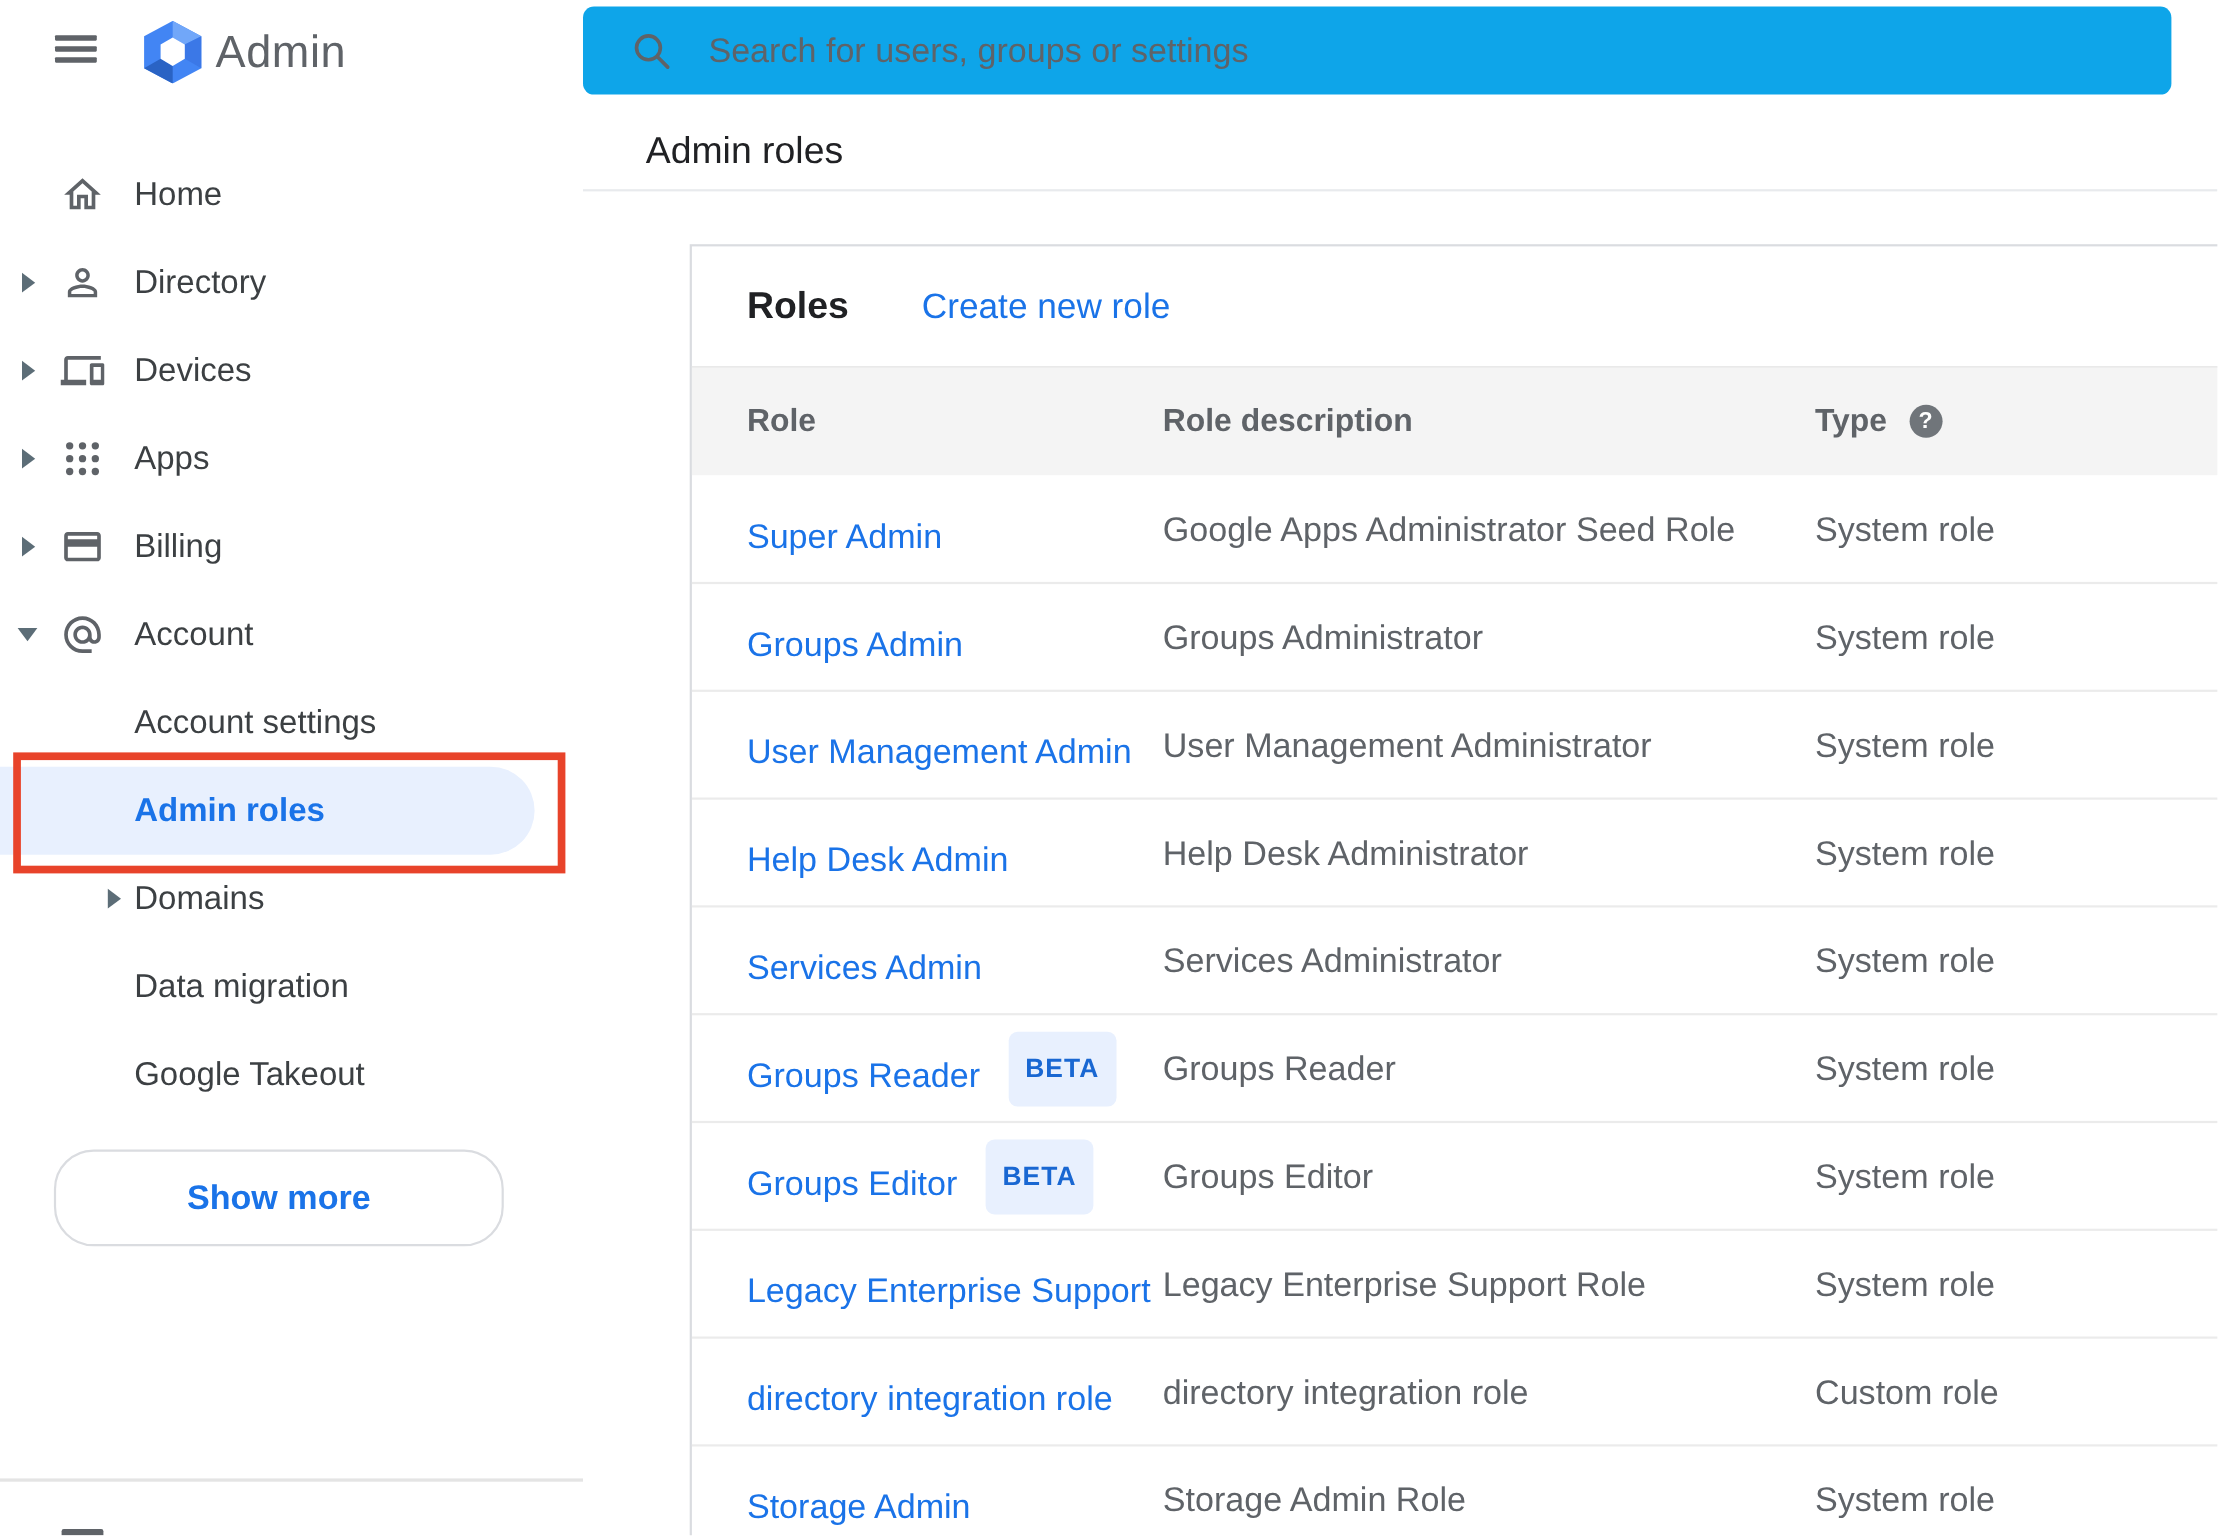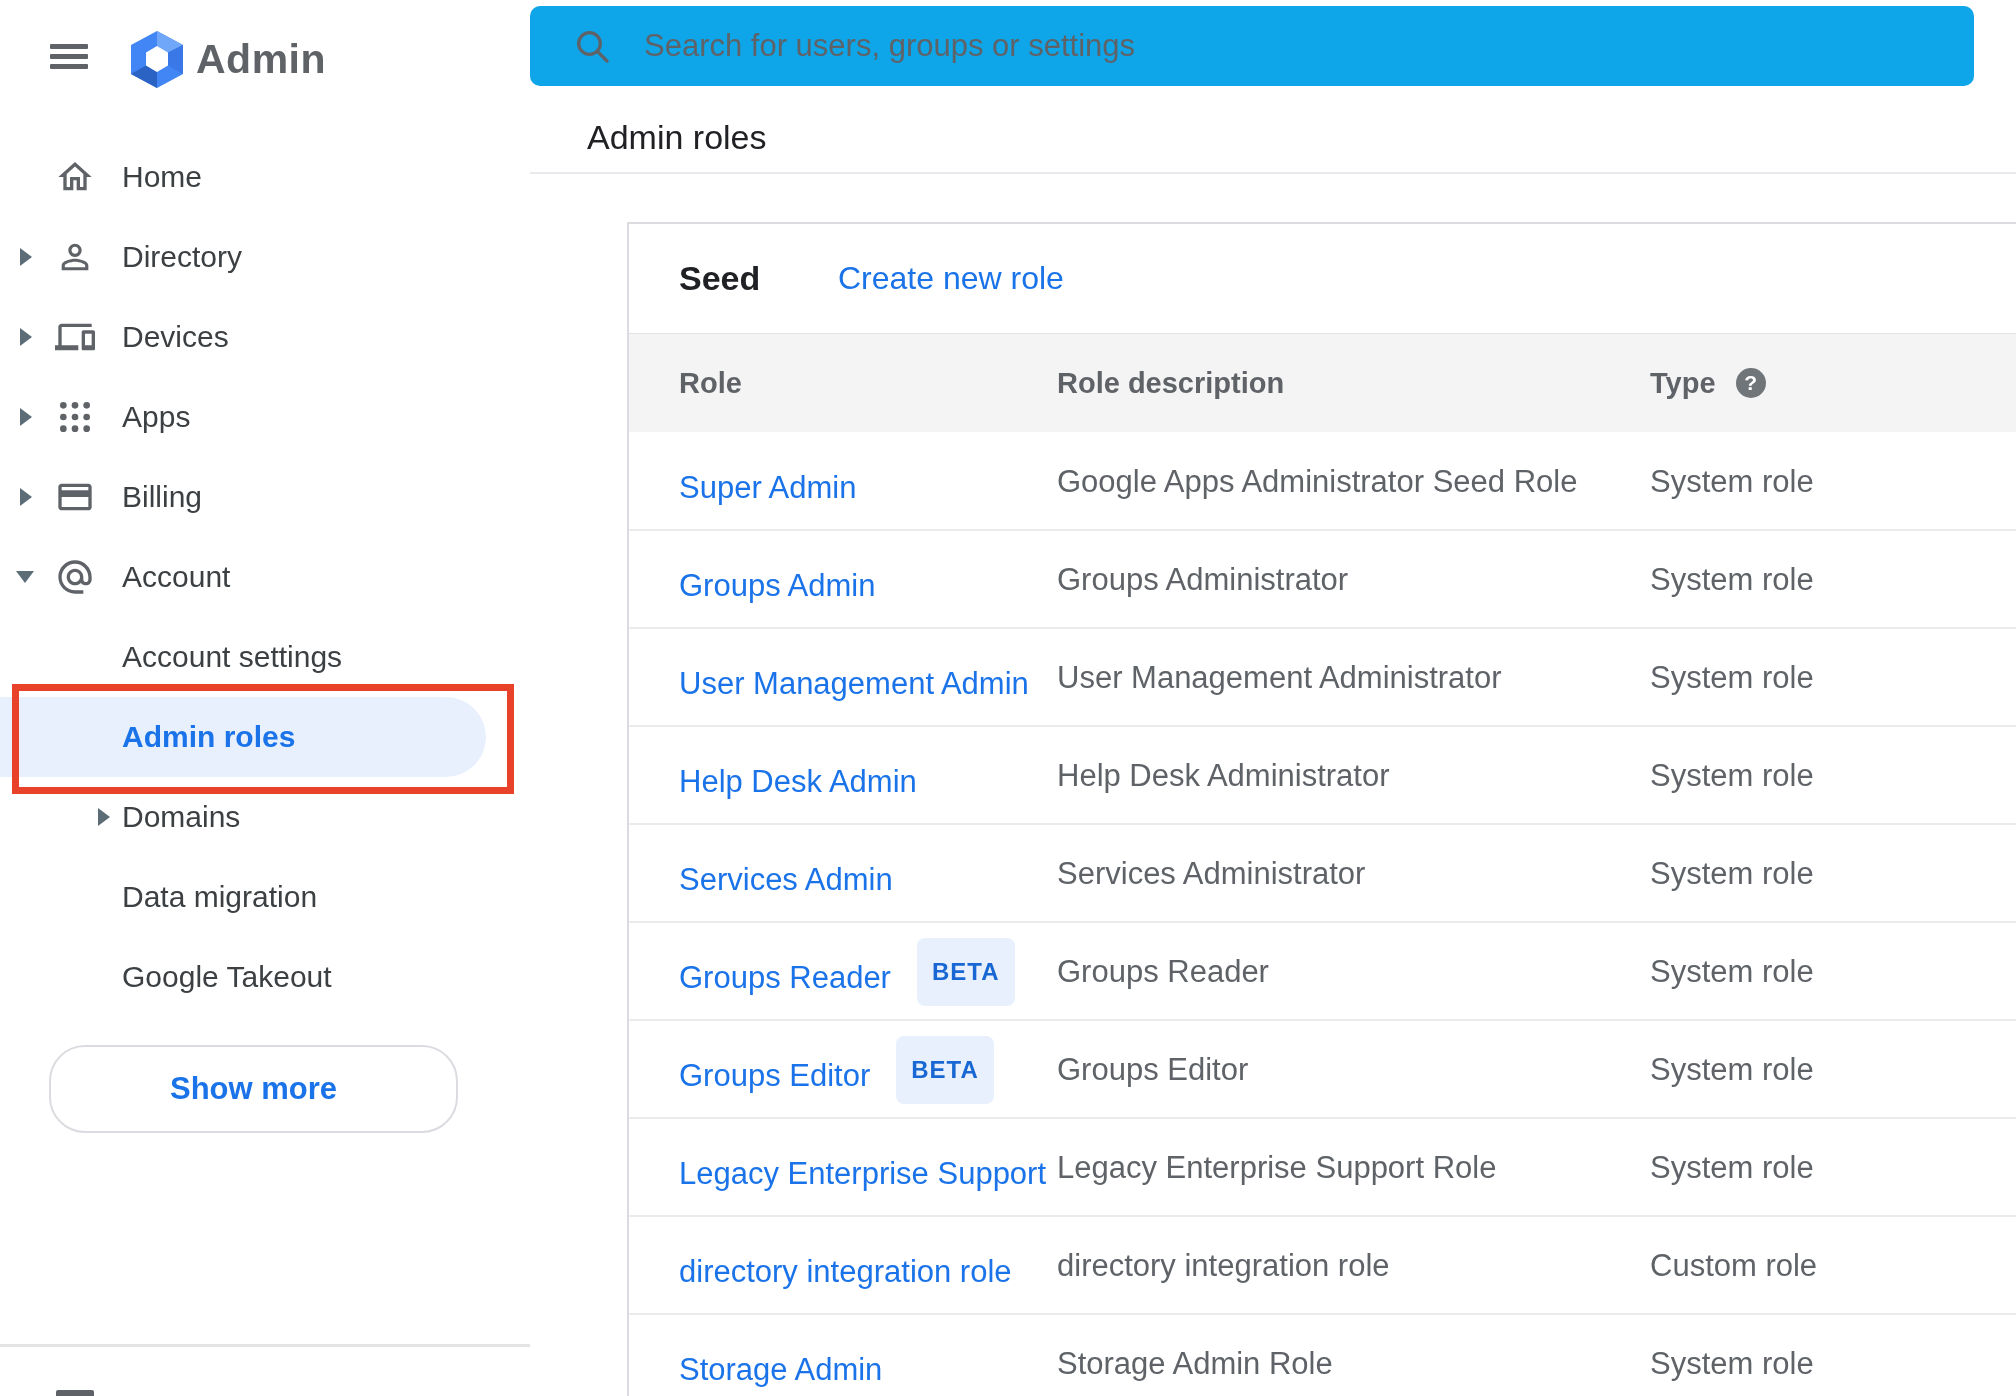--- a/index.html
+++ b/index.html
@@ -2,21 +2,21 @@
 <html><head>
 <meta charset="utf-8">
 <style>
   html,body{margin:0;padding:0;overflow:hidden;background:#fff;}
   #screen{
     position:relative;width:2016px;height:1396px;background:#fff;
     font-family:"Liberation Sans", sans-serif;color:#3c4043;overflow:hidden;
   }
   
   .sidebar{position:absolute;left:0;top:0;width:530px;height:1396px;background:#fff;}
-  .brand{position:absolute;left:0;top:16px;width:530px;height:90px;font-weight:bold;}
+  .brand{position:absolute;left:0;top:4px;width:530px;height:90px;}
   .hamburger{position:absolute;left:50px;top:28px;width:40px;height:24px;cursor:pointer;}
   .hamburger span{display:block;width:38px;height:5px;background:#5f6368;border-radius:1px;margin-bottom:5px;}
   .logo{position:absolute;left:127px;top:15px;width:60px;height:57px;}
   .brand-name{position:absolute;left:196px;top:20px;font-size:41px;color:#5f6368;letter-spacing:.5px;}
   .nav-item{position:absolute;left:0;width:530px;height:80px;display:flex;align-items:center;cursor:pointer;}
   .nav-arrow{position:absolute;left:20px;width:0;height:0;
     border-top:9px solid transparent;border-bottom:9px solid transparent;border-left:12px solid #5c6d77;}
   .nav-arrow.down{left:16px;border-left:9px solid transparent;border-right:9px solid transparent;
     border-top:12px solid #5c6d77;border-bottom:none;}
   .nav-arrow.sub{left:98px;}
@@ -194,21 +194,21 @@
     </svg>
     <input class="search-input" type="text" placeholder="Search for users, groups or settings" style="">
   </div>
 
   <div class="breadcrumb">Admin roles</div>
   <div class="top-divider"></div>
 
   <div class="card">
 
     <div class="card-header">
-      <span class="card-title">Seed</span>
+      <span class="card-title">Roles</span>
       <a class="create-link">Create new role</a>
     </div>
 
     <div class="thead">
       <div class="th col-role">Role</div>
       <div class="th col-desc">Role description</div>
       <div class="th col-type">
         <span>Type</span>
         <span class="help-icon">?</span>
       </div>

